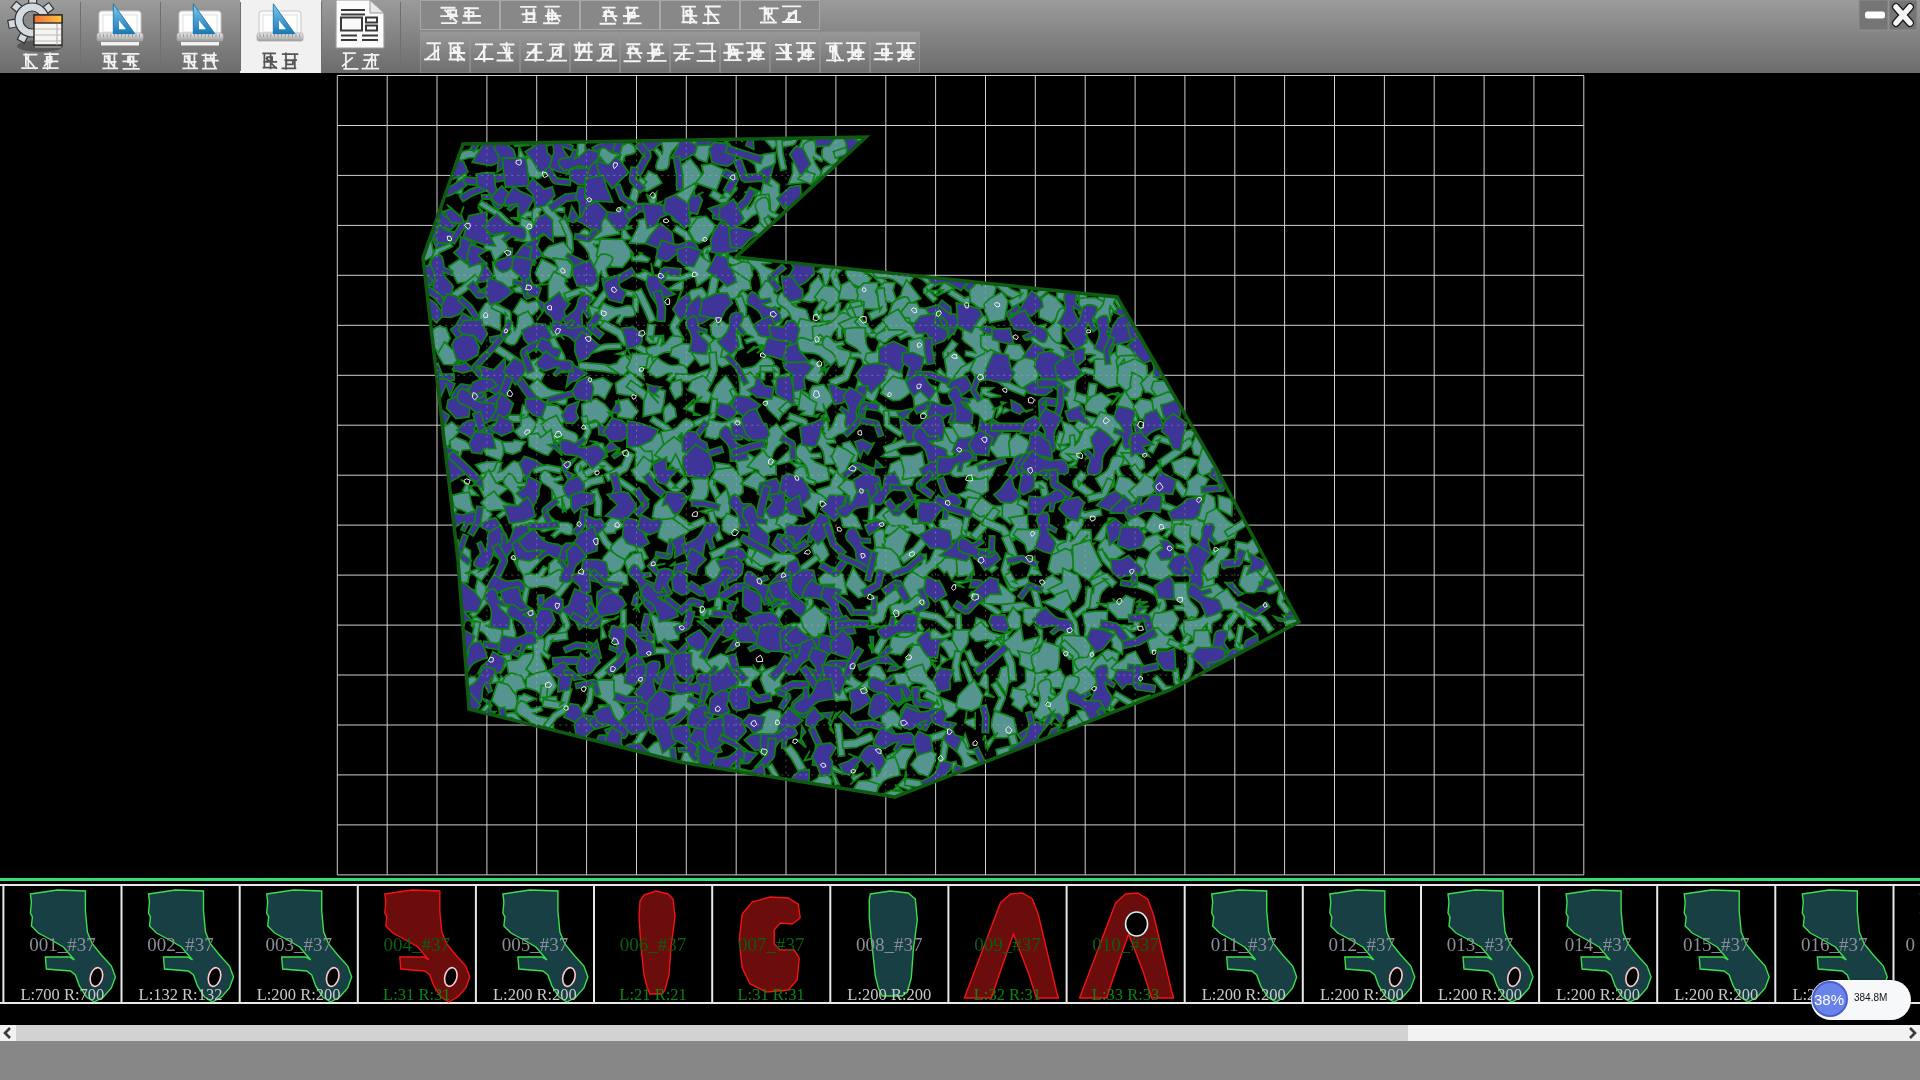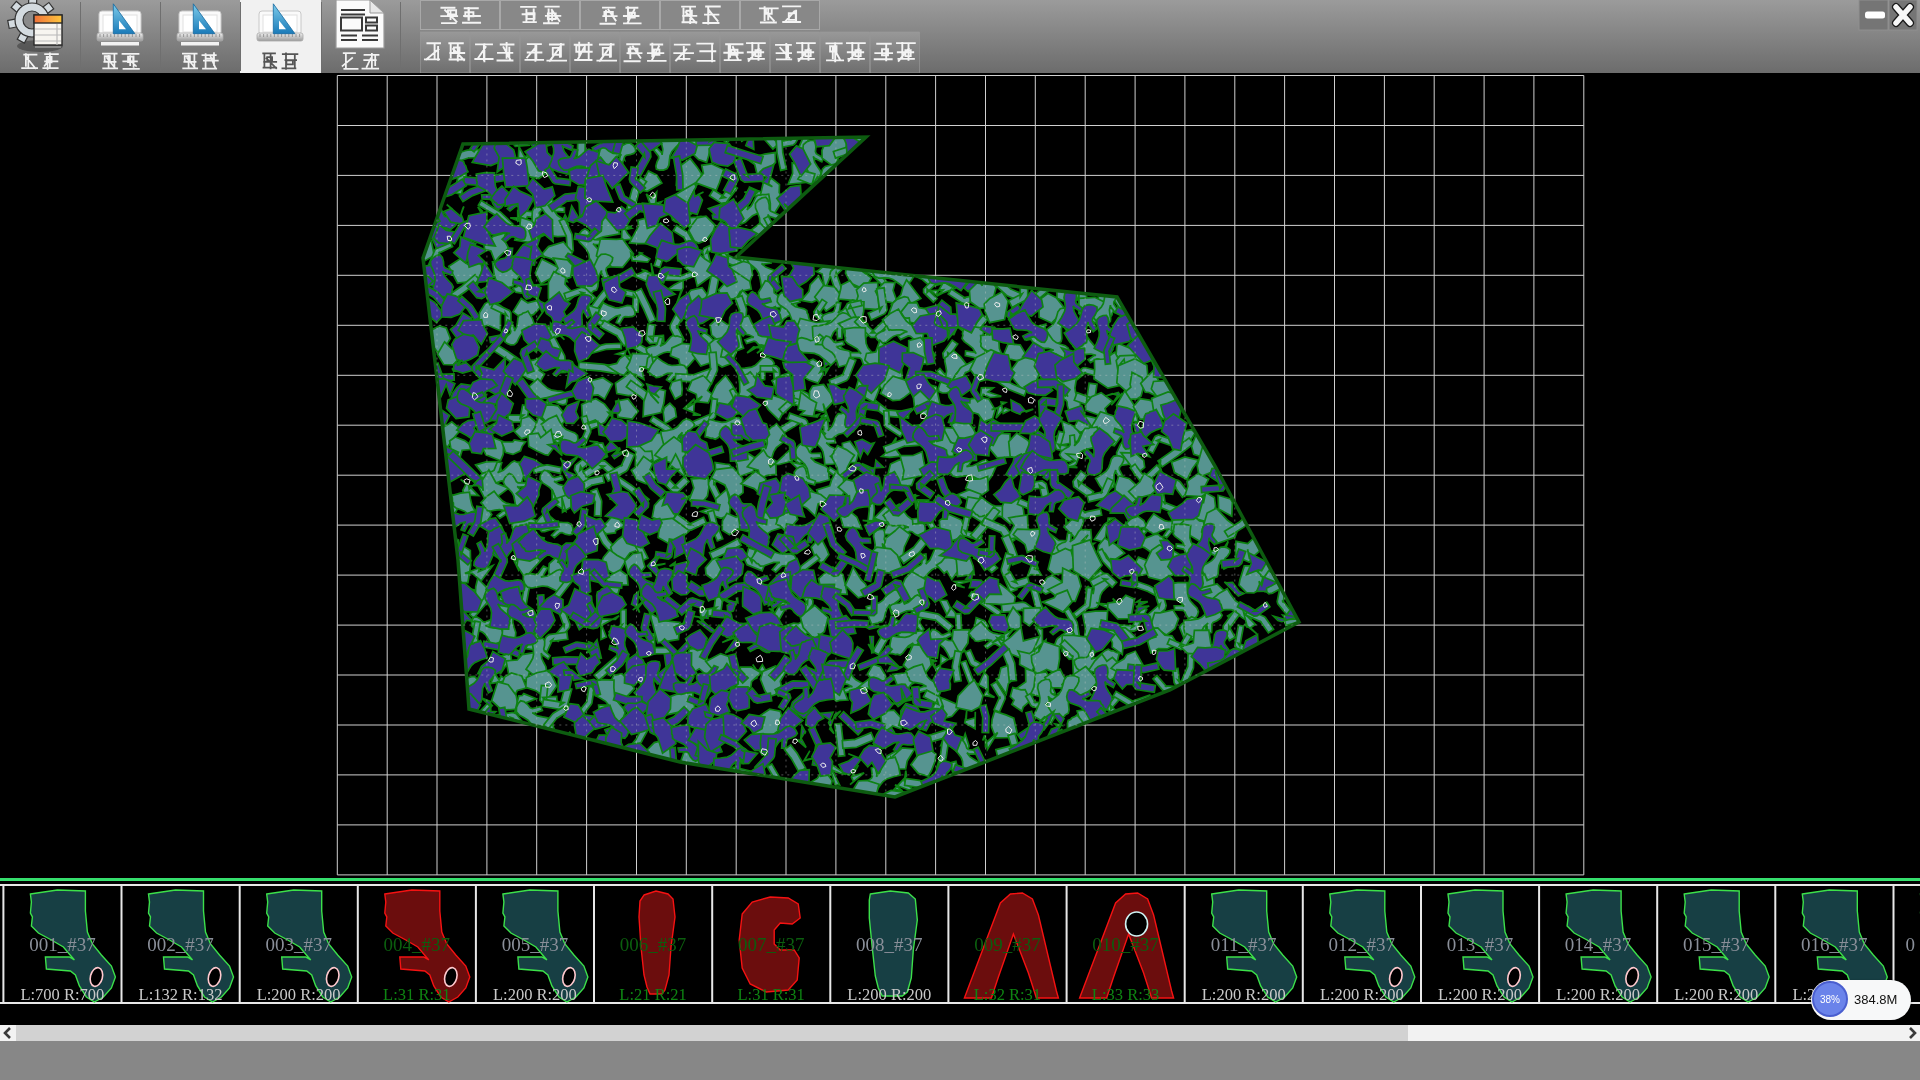--- a/index.html
+++ b/index.html
@@ -2,22 +2,22 @@
 <html><head><meta charset="utf-8"><style>
 *{margin:0;padding:0;box-sizing:border-box}
 html,body{width:1920px;height:1080px;background:#000;overflow:hidden;font-family:"Liberation Sans",sans-serif;position:relative}
 #toolbar{position:absolute;left:0;top:0;width:1920px;height:73px;background:linear-gradient(#9b9b9b,#6c6c6c)}
 #pbactive{position:absolute;left:240px;top:0;width:81px;height:73px;background:#f1f1f1}
 #greenline{position:absolute;left:0;top:878px;width:1920px;height:3px;background:#35df6d}
 #scroll{position:absolute;left:0;top:1025px;width:1920px;height:16px;background:#f2f2f2}
 #thumb{position:absolute;left:16px;top:1025px;width:1392px;height:16px;background:#d2d2d2}
 #botbar{position:absolute;left:0;top:1041px;width:1920px;height:39px;background:#878787}
 #badge{position:absolute;left:1811px;top:980px;width:100px;height:40px;background:#f7f8f9;border-radius:20px;box-shadow:0 1px 3px rgba(0,0,0,.4)}
-#bcirc{position:absolute;left:1px;top:1px;width:36px;height:36px;background:#6a83ea;border:2px solid #4a5fd0;border-radius:50%;color:#fff;font-size:10px;text-align:center;line-height:34px}
-#bt{position:absolute;left:43px;top:12px;font-size:13px;color:#111}
+#bcirc{position:absolute;left:1px;top:1px;width:36px;height:36px;background:#6a83ea;border:2px solid #4a5fd0;border-radius:50%;color:#fff;font-size:15px;text-align:left;line-height:34px}
+#bt{position:absolute;left:43px;top:12px;font-size:10px;color:#111}
 .arr{position:absolute;top:1025px;width:16px;height:16px;background:#f2f2f2;color:#444;font-size:13px;font-weight:bold;text-align:center;line-height:16px}
 </style></head><body>
 <svg width="1920" height="1080" style="position:absolute;left:0;top:0">
 <defs>
       <clipPath id="hideclip">
         <path d="M463.0 144.0L866.0 137.0L736.0 257.0L1117.0 297.0L1215.0 466.0L1299.0 622.0L1170.0 690.0L895.0 797.0L680.0 762.0L469.0 709.0L458.0 560.0L423.0 258.0Z"></path>
       </clipPath>
     </defs>
 <path d="M337.3 75.5V874.9M387.2 75.5V874.9M437.0 75.5V874.9M486.9 75.5V874.9M536.7 75.5V874.9M586.6 75.5V874.9M636.5 75.5V874.9M686.3 75.5V874.9M736.2 75.5V874.9M786.0 75.5V874.9M835.9 75.5V874.9M885.8 75.5V874.9M935.6 75.5V874.9M985.5 75.5V874.9M1035.3 75.5V874.9M1085.2 75.5V874.9M1135.1 75.5V874.9M1184.9 75.5V874.9M1234.8 75.5V874.9M1284.6 75.5V874.9M1334.5 75.5V874.9M1384.4 75.5V874.9M1434.2 75.5V874.9M1484.1 75.5V874.9M1533.9 75.5V874.9M1583.8 75.5V874.9M337.3 75.5H1583.8M337.3 125.5H1583.8M337.3 175.4H1583.8M337.3 225.4H1583.8M337.3 275.3H1583.8M337.3 325.3H1583.8M337.3 375.3H1583.8M337.3 425.2H1583.8M337.3 475.2H1583.8M337.3 525.1H1583.8M337.3 575.1H1583.8M337.3 625.1H1583.8M337.3 675.0H1583.8M337.3 725.0H1583.8M337.3 774.9H1583.8M337.3 824.9H1583.8M337.3 874.9H1583.8" stroke="#d0d0d0" stroke-width="1" fill="none"></path>
 <path d="M463.0 144.0L866.0 137.0L736.0 257.0L1117.0 297.0L1215.0 466.0L1299.0 622.0L1170.0 690.0L895.0 797.0L680.0 762.0L469.0 709.0L458.0 560.0L423.0 258.0Z" fill="#000"></path>

